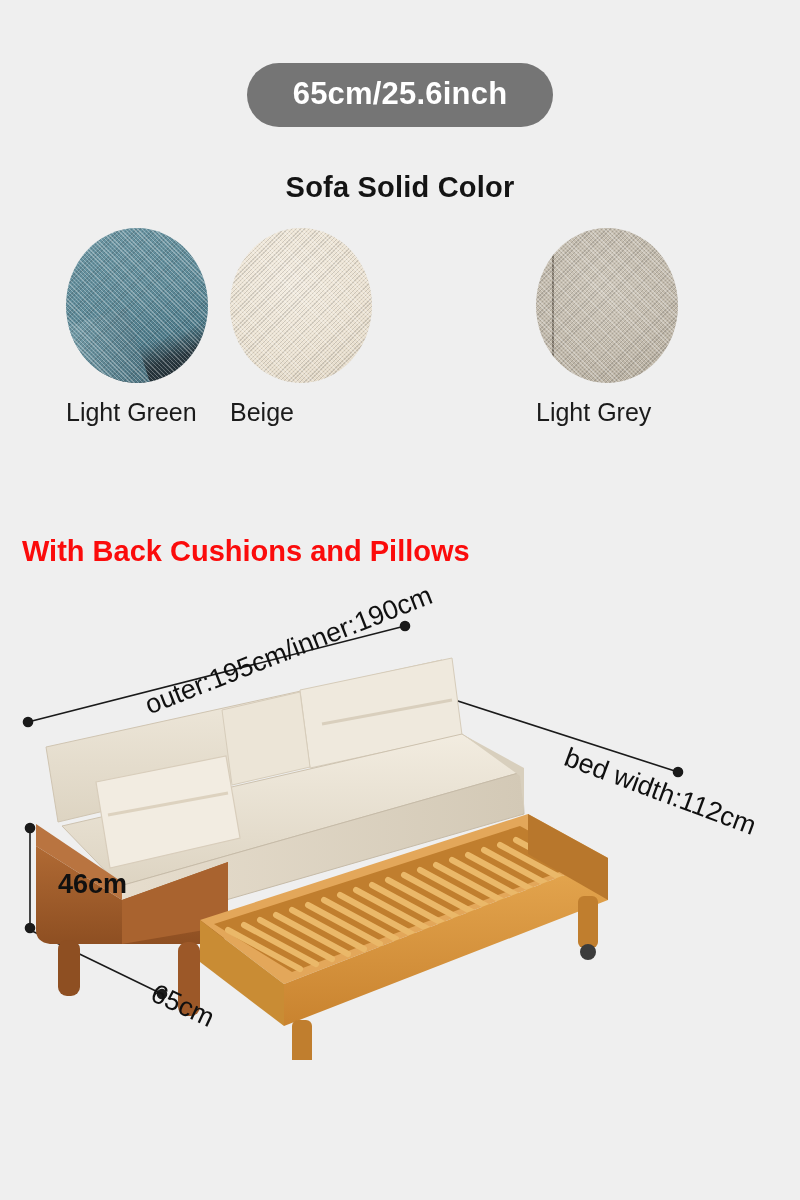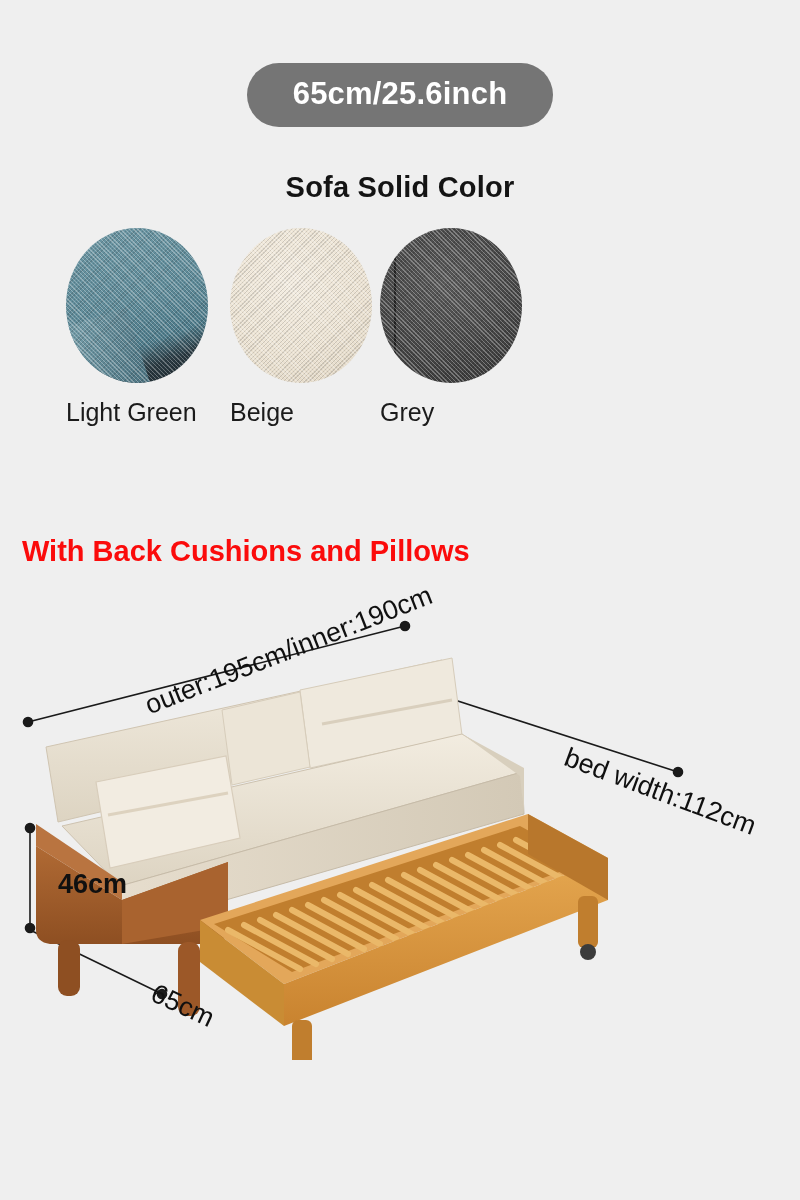--- a/index.html
+++ b/index.html
@@ -145,27 +145,27 @@
           <div class="fold"></div>
         </div>
       <div class="swatch-label">Light Green</div>
     </div>
 
     <div class="swatch-cell c1">
       <div class="swatch sw-beige"></div>
       <div class="swatch-label">Beige</div>
     </div>
 
-    <div class="swatch-cell c2">
-      <div class="swatch sw-grey">
+
+    <div class="swatch-cell c3">
+      <div class="swatch sw-lgrey">
           <div class="seam"></div>
         </div>
-      <div class="swatch-label">Grey</div>
+      <div class="swatch-label">Light Grey</div>
     </div>
-
 
   </div>
 
   <div class="heading-red">With Back Cushions and Pillows</div>
 
   <div class="product">
     <svg width="800" height="460" viewBox="0 0 800 460" xmlns="http://www.w3.org/2000/svg">
       <defs>
         <linearGradient id="cushionG" x1="0" y1="0" x2="0" y2="1">
           <stop offset="0%" stop-color="#f2ece0"></stop>

